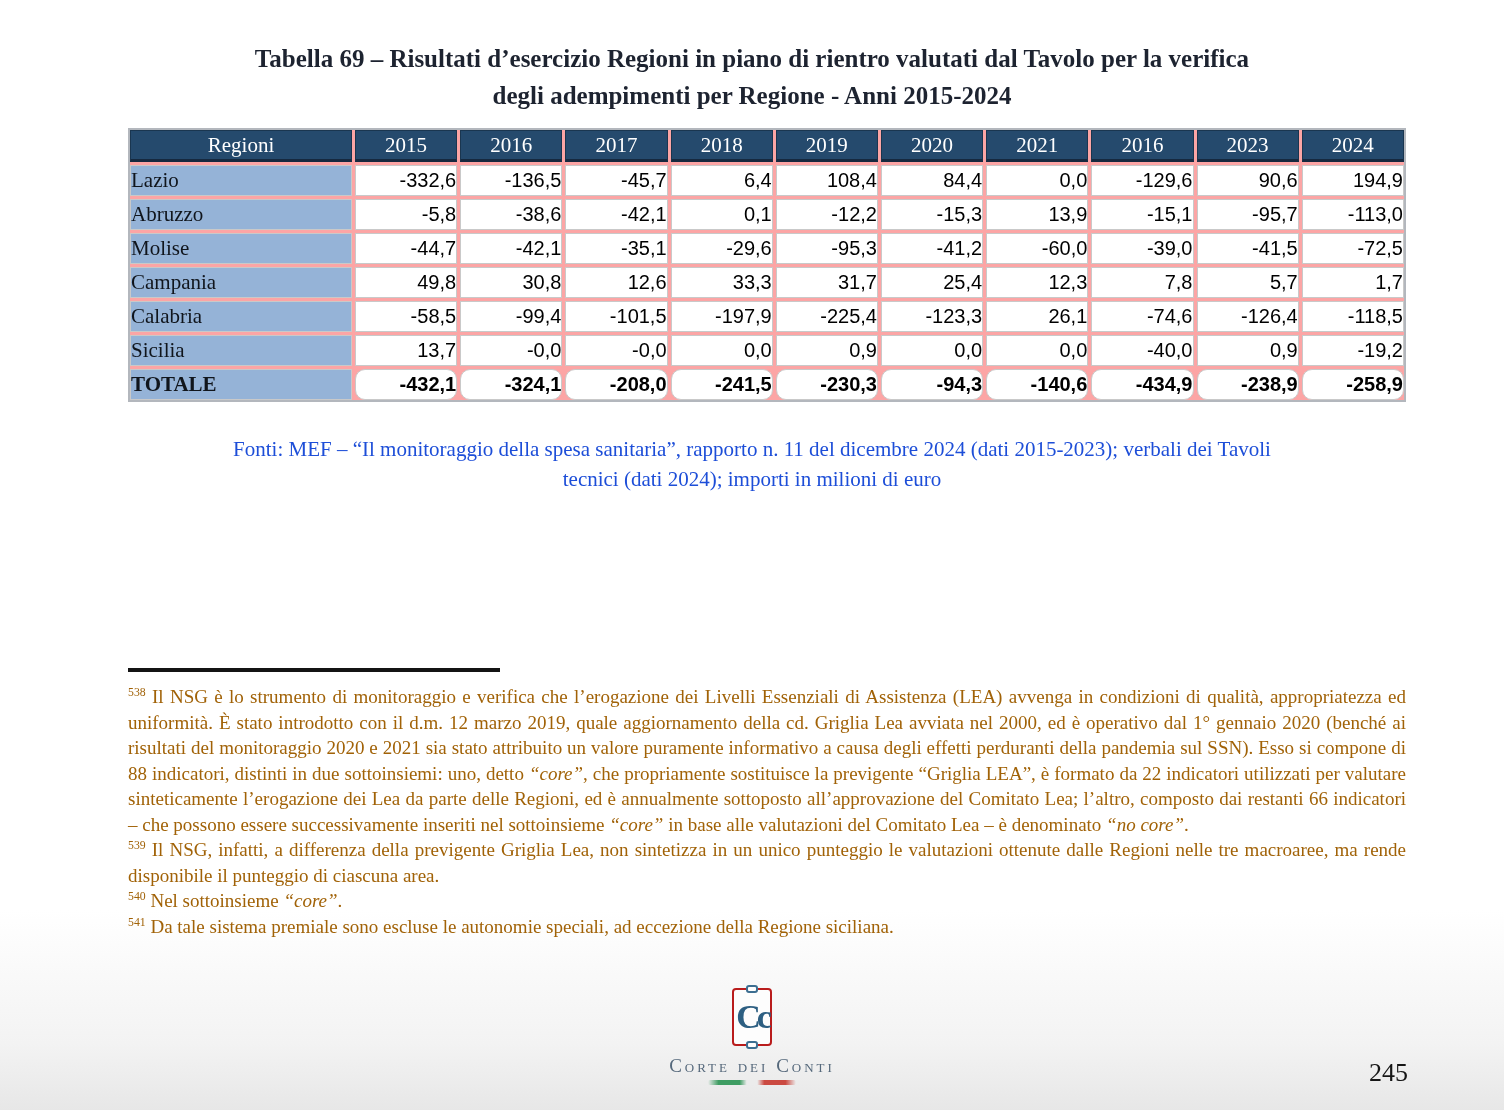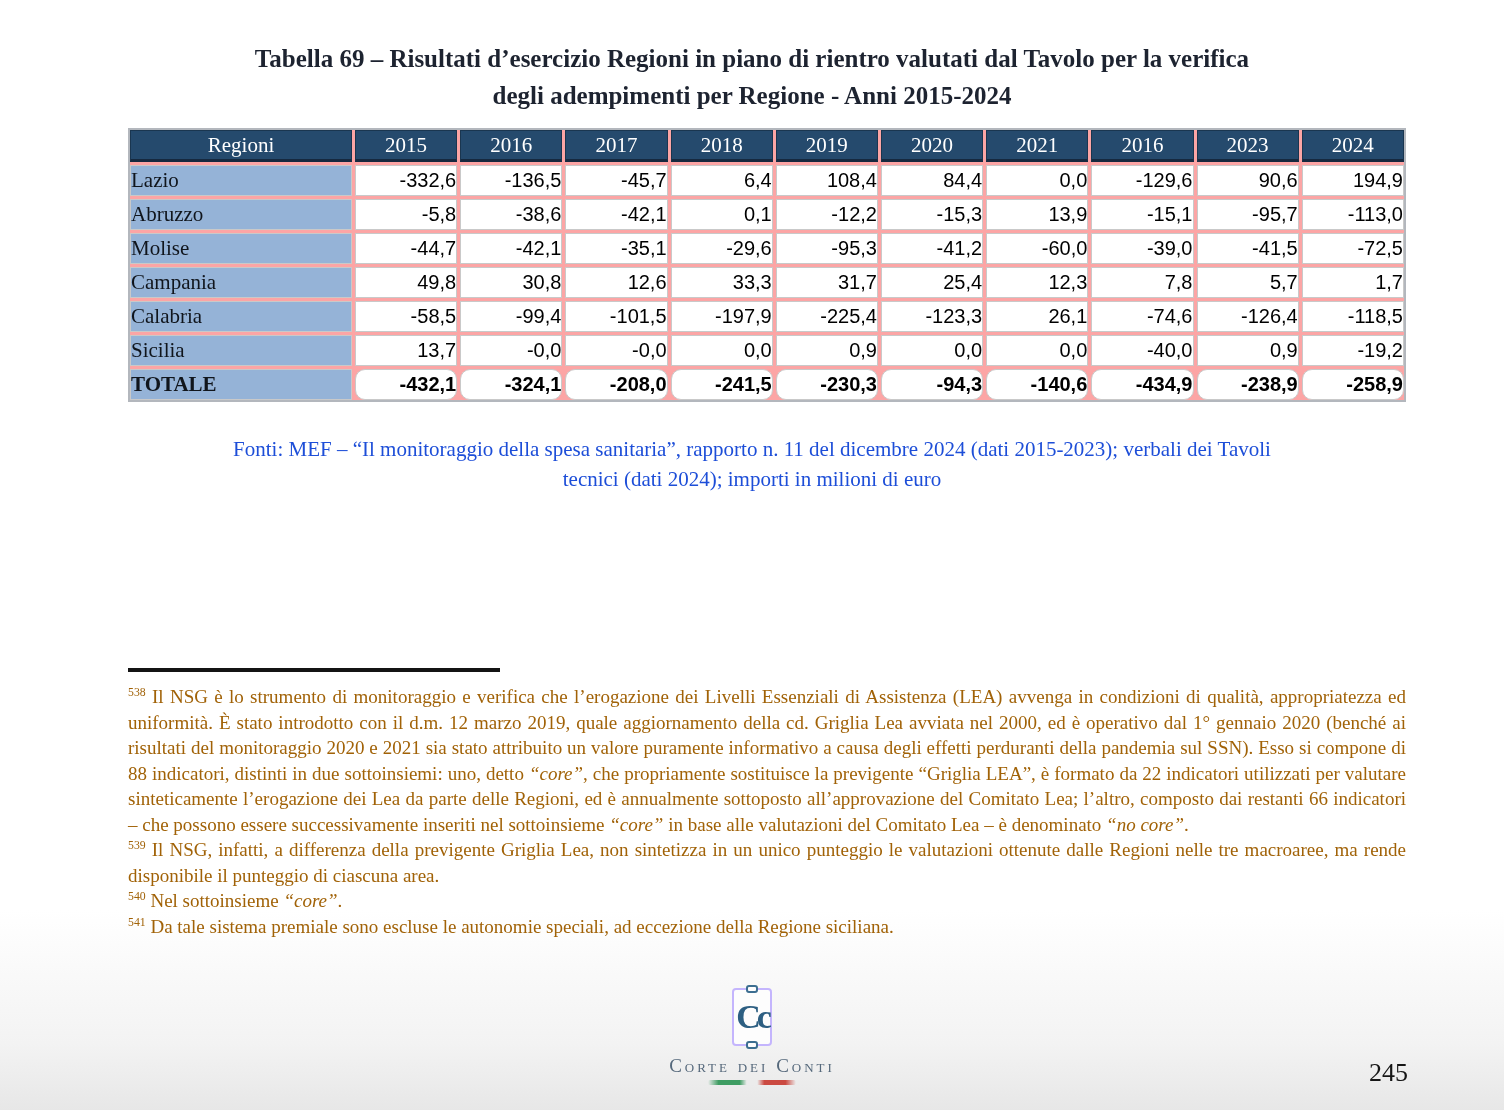--- a/index.html
+++ b/index.html
@@ -56,21 +56,21 @@
   p.fn{
     margin:0;font-size:19px;line-height:25.5px;text-align:justify;color:#a16207;
   }
   p.fn sup{font-size:0.62em;line-height:0;}
   p.fn i{font-family:"Liberation Serif",serif;}
   .logo{
     position:absolute;top:988px;left:0;width:100%;
     display:flex;flex-direction:column;align-items:center;
   }
   .cc-badge{
-    width:36px;height:54px;border:2px solid #c4b5fd;border-radius:4px;
+    width:36px;height:54px;border:2px solid #b91c1c;border-radius:4px;
     position:relative;background:#fdfdfd;display:flex;align-items:center;justify-content:center;
   }
   .cc-badge::before,.cc-badge::after{
     content:"";position:absolute;left:50%;transform:translateX(-50%);
     width:8px;height:4px;background:#fdfdfd;border:2px solid #3c6e91;border-radius:3px;
   }
   .cc-badge::before{top:-5px;}
   .cc-badge::after{bottom:-5px;}
   .cc-mono{
     font-family:"Liberation Serif",serif;font-weight:bold;

